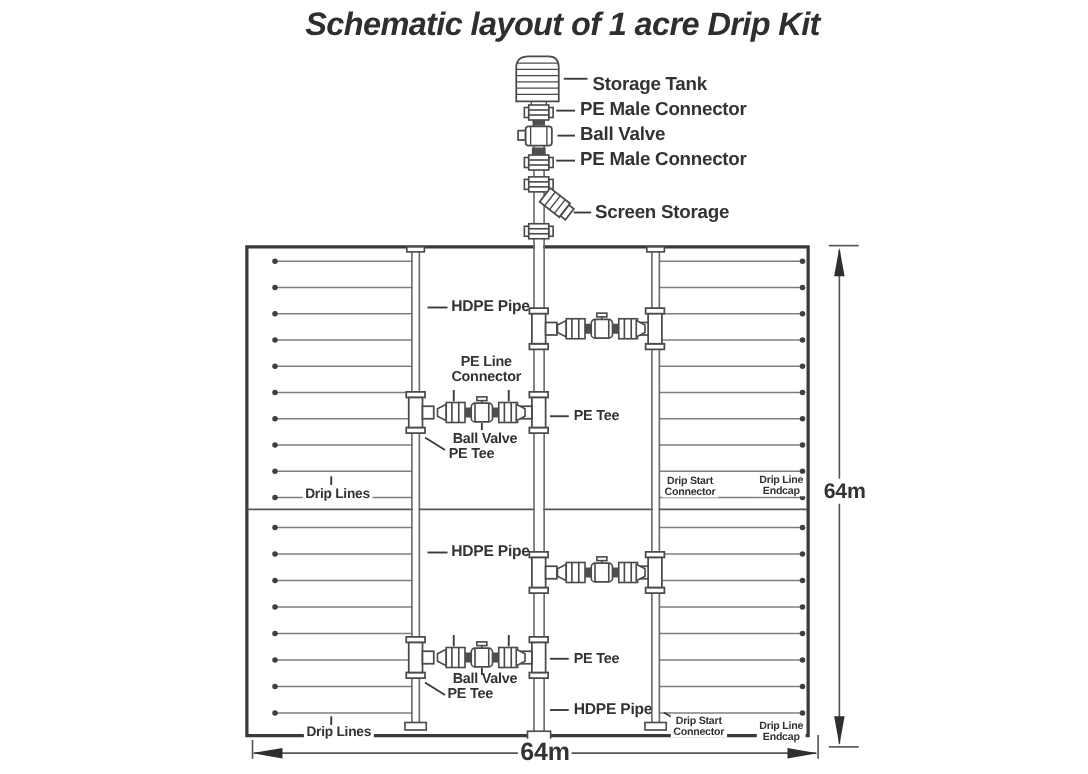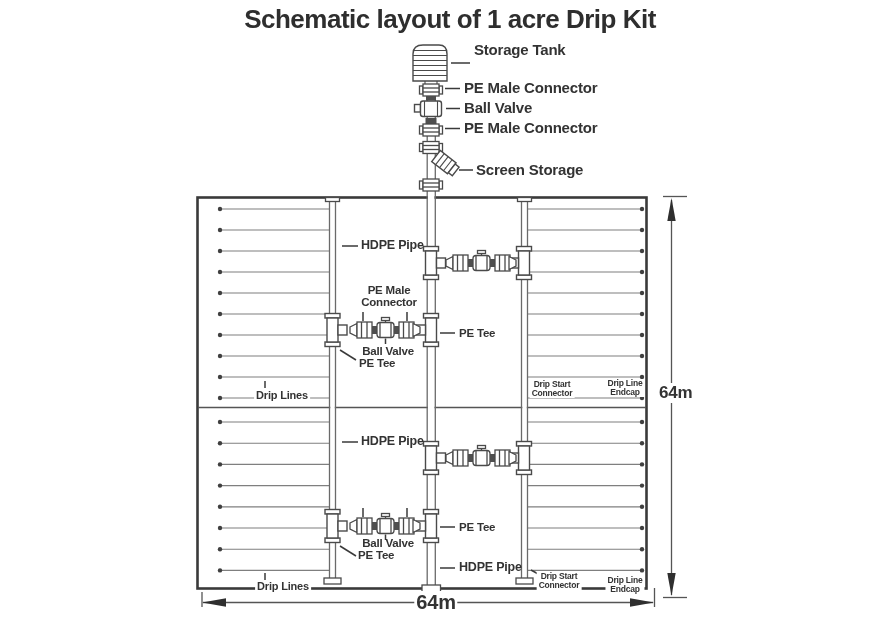--- a/index.html
+++ b/index.html
@@ -3,27 +3,27 @@
 <meta charset="utf-8">
 <style>
   html,body{margin:0;padding:0;background:#fff;}
   #canvas{
     position:relative;width:870px;height:619px;background:#ffffff;overflow:hidden;
     font-family:"Liberation Sans","DejaVu Sans",sans-serif;color:#333;
   }
   svg{position:absolute;left:0;top:0;}
   .title{
     position:absolute;left:30px;top:4px;width:840px;text-align:center;
-    font-size:26px;font-weight:bold;color:#2e2e2e;letter-spacing:-0.5px;
+    font-size:26px;font-weight:bold;color:#2e2e2e;letter-spacing:-0.5px;font-style:italic;
   }
   .lbl{position:absolute;font-weight:bold;color:#333;white-space:nowrap;letter-spacing:-0.2px;}
   .s15{font-size:15px;}
   .s12{font-size:12.5px;text-align:center;}
   .s11{font-size:11.5px;}
-  .s11d{font-size:11px;margin-left:12px;}
+  .s11d{font-size:11px;}
   .s9{font-size:8.5px;line-height:1.12;}
   .d17{font-size:17px;}
   .d20{font-size:20px;}
   .ctr{transform:translateX(-50%);text-align:center;}
   .two{line-height:1.08;}
   .two span{display:block;}
   .bg{background:#ffffff;padding:0 2px;}
   
   .boundary{fill:none;stroke:#3a3a3a;stroke-width:2.6;}
   .divider{stroke:#555;stroke-width:1.4;}
@@ -270,29 +270,29 @@
       <line x1="203" y1="602.5" x2="653" y2="602.5"></line>
       <polygon points="202,602.5 226,598.3 226,606.7"></polygon>
       <polygon points="654,602.5 630,598.3 630,606.7"></polygon>
       <line x1="202" y1="592" x2="202" y2="607"></line>
       <line x1="654.5" y1="588" x2="654.5" y2="607"></line>
     </g>
   </svg>
 
   <div class="title" data-name="page-title">Schematic layout of 1 acre Drip Kit</div>
 
-  <div class="lbl s15" style="left:474px;top:41px;" data-name="storage-tank-label">Storage Tank</div>
+  <div class="lbl s15" style="left:474px;top:59px;" data-name="storage-tank-label">Storage Tank</div>
   <div class="lbl s15" style="left:464px;top:79px;" data-name="pe-male-connector-top-label">PE Male Connector</div>
   <div class="lbl s15" style="left:464px;top:99px;" data-name="ball-valve-supply-label">Ball Valve</div>
   <div class="lbl s15" style="left:464px;top:119px;" data-name="pe-male-connector-bottom-label">PE Male Connector</div>
   <div class="lbl s15" style="left:476px;top:161px;" data-name="screen-filter-label">Screen Storage</div>
 
   <div class="lbl s12" style="left:361px;top:238px;" data-name="hdpe-pipe-upper-label">HDPE Pipe</div>
   <div class="lbl s11 ctr two" style="left:389px;top:284px;" data-name="pe-male-connector-field-upper-label">
-    <span>PE Male</span>
+    <span>PE Line</span>
     <span>Connector</span>
   </div>
   <div class="lbl s11 ctr" style="left:388px;top:345px;" data-name="ball-valve-upper-label">Ball Valve</div>
   <div class="lbl s11" style="left:359px;top:357px;" data-name="pe-tee-upper-left-label">PE Tee</div>
   <div class="lbl s11" style="left:459px;top:327px;" data-name="pe-tee-upper-right-label">PE Tee</div>
   <div class="lbl s11d ctr bg" style="left:270px;top:389px;" data-name="drip-lines-upper-label">Drip Lines</div>
   <div class="lbl s9 ctr two bg" style="left:552px;top:380px;" data-name="drip-start-connector-upper-label">
     <span>Drip Start</span>
     <span>Connector</span>
   </div>

